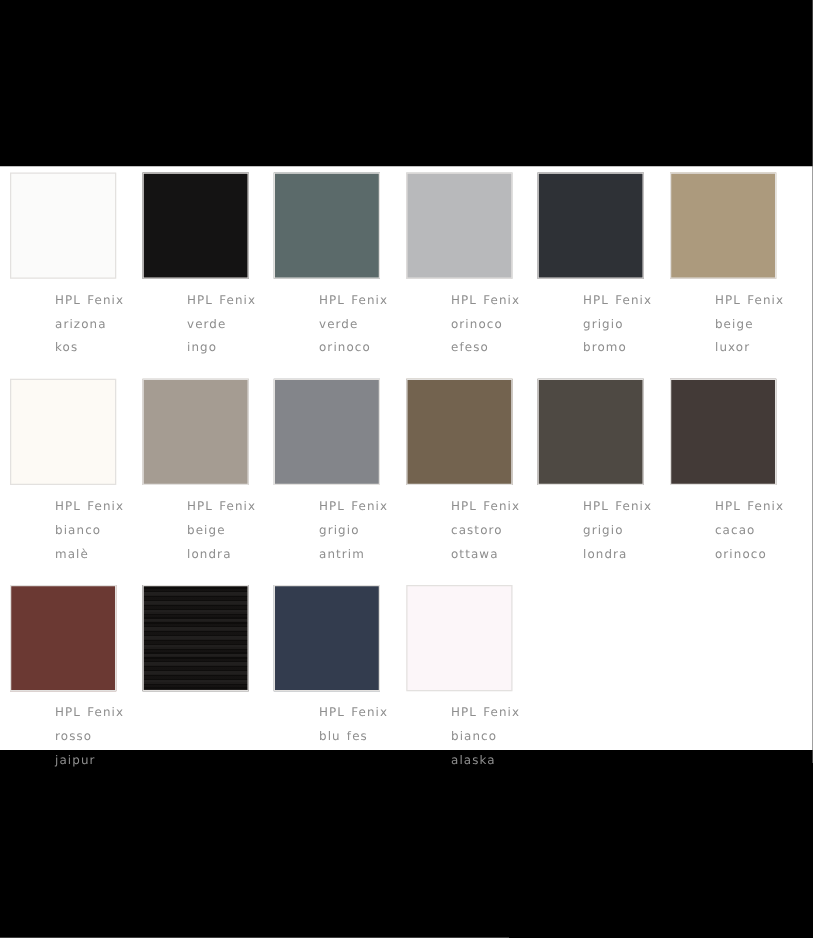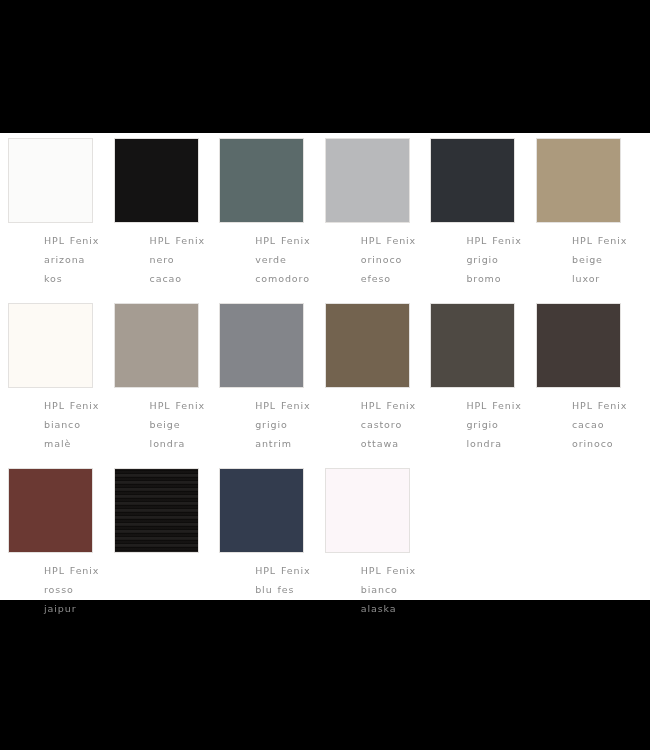--- a/index.html
+++ b/index.html
@@ -99,28 +99,28 @@
           <div class="swatch-chip" style="background-color: rgb(251, 251, 250); border-color: rgb(227, 225, 223);"></div>
           <div class="swatch-label" style="color: rgb(142, 142, 142);">
             <span class="brand">HPL Fenix</span>
             <span class="name">arizona kos</span>
           </div>
         </div>
         <div class="swatch-item">
           <div class="swatch-chip" style="background-color: rgb(20, 19, 19); border-color: rgb(227, 225, 223);"></div>
           <div class="swatch-label" style="color: rgb(142, 142, 142);">
             <span class="brand">HPL Fenix</span>
-            <span class="name">nero cacao</span>
+            <span class="name">verde ingo</span>
           </div>
         </div>
         <div class="swatch-item">
           <div class="swatch-chip" style="background-color: rgb(91, 106, 106); border-color: rgb(227, 225, 223);"></div>
           <div class="swatch-label" style="color: rgb(142, 142, 142);">
             <span class="brand">HPL Fenix</span>
-            <span class="name">verde comodoro</span>
+            <span class="name">verde orinoco</span>
           </div>
         </div>
         <div class="swatch-item">
           <div class="swatch-chip" style="background-color: rgb(184, 185, 187); border-color: rgb(227, 225, 223);"></div>
           <div class="swatch-label" style="color: rgb(142, 142, 142);">
             <span class="brand">HPL Fenix</span>
             <span class="name">orinoco efeso</span>
           </div>
         </div>
         <div class="swatch-item">

